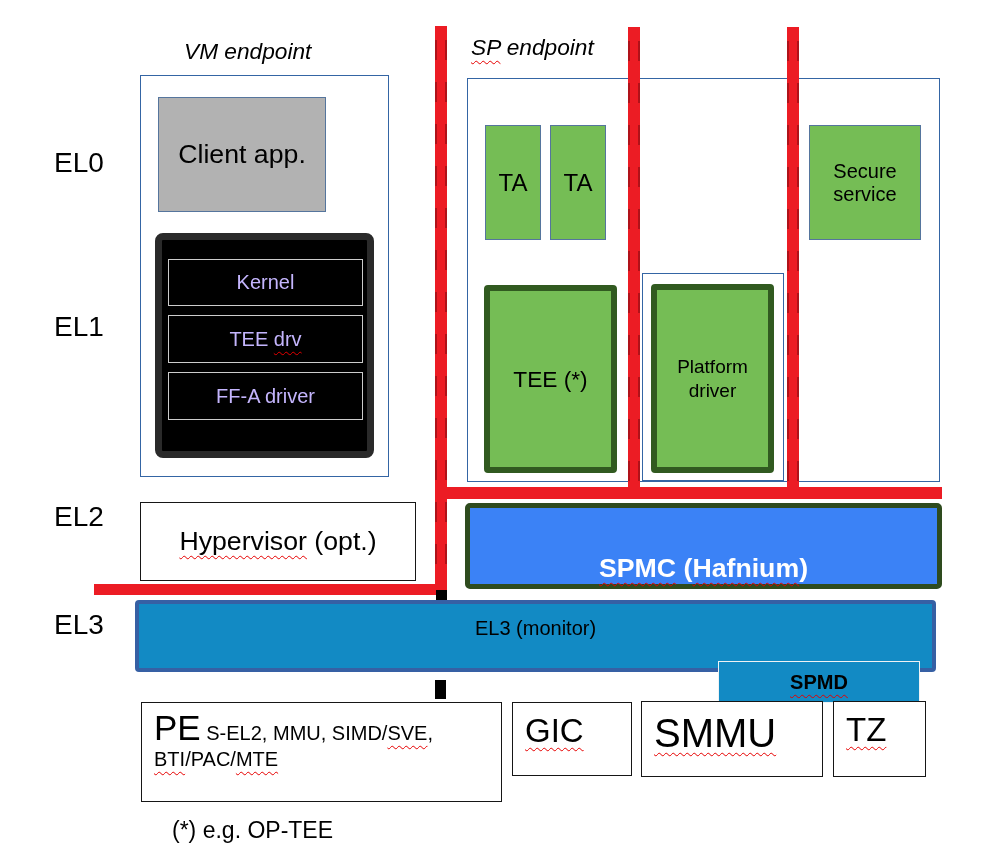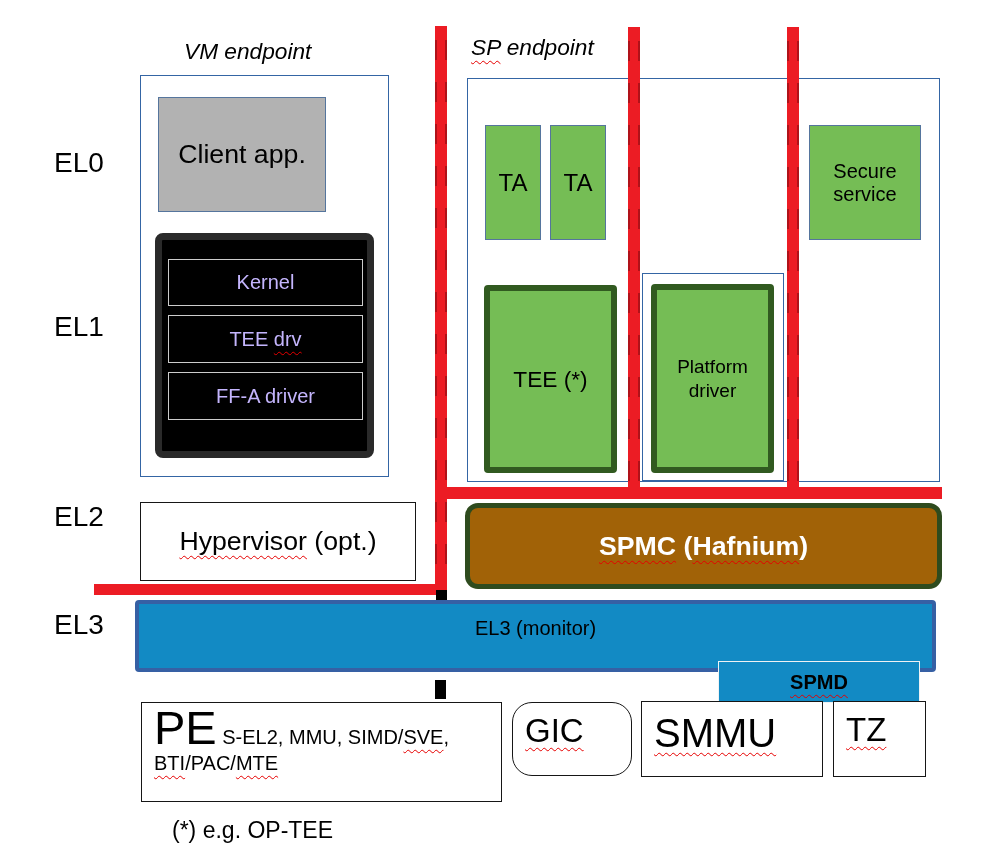--- a/index.html
+++ b/index.html
@@ -17,22 +17,22 @@
   
   .blue-outline{border:1.4px solid #3465a4;background:transparent;}
   .black-outline{border:1.4px solid #161616;background:#fff;}
 
   
   .client{background:#b2b2b2;border:1.4px solid #55759d;font-size:26.7px;}
   .green{background:#75bd55;border:1.4px solid #55759d;}
   .green-heavy{background:#75bd55;border:6px solid #315a20;border-radius:4px;}
   .stack{background:#000;border:7px solid #2a2a2a;border-radius:8px;}
   .stack-row{background:#000;border:1.5px solid #cccccc;color:#c4b5fd;font-size:20px;}
-  .spmc{background:#a16207;border:5px solid #2e4b1e;border-radius:13px;color:#fff;
-        font-weight:bold;font-size:26.7px;}
+  .spmc{background:#3b82f6;border:5px solid #2e4b1e;border-radius:5px;color:#fff;
+        font-weight:bold;font-size:26.7px;align-items:flex-end;}
   .el3box{background:#128ac4;border:4px solid #3660a4;border-radius:4px;}
   .spmd{background:#128ac4;border:1.5px solid #eef2f4;color:#000;font-weight:bold;font-size:20px;}
 
   
   .vline{background-color:#ec1c24;background-image:
       linear-gradient(to bottom,#b01219 0 20px,rgba(0,0,0,0) 20px 42px),
       linear-gradient(to bottom,#b01219 0 20px,rgba(0,0,0,0) 20px 42px);
     background-size:1.7px 42px,1.7px 42px;background-position:0 -28px,100% -28px;
     background-repeat:repeat-y,repeat-y;}
   .hline{background-color:#ec1c24;}
@@ -99,22 +99,22 @@
   <div class="abs vline" style="left:435px;top:26px;width:12px;height:569px;"></div>
   <div class="abs vline" style="left:628px;top:27px;width:12px;height:471px;"></div>
   <div class="abs vline" style="left:787px;top:27px;width:12px;height:471px;"></div>
   <div class="abs hline" style="left:436px;top:487px;width:506px;height:12px;"></div>
   <div class="abs hline" style="left:94px;top:584px;width:353px;height:11px;"></div>
 
   <div class="abs bdash" style="left:436px;top:590px;width:11px;height:10px;"></div>
   <div class="abs bdash" style="left:435px;top:680px;width:11px;height:19px;"></div>
 
   <div class="abs black-outline" style="left:141px;top:702px;width:361px;height:100px;padding:12px 12px 0;">
-    <div style="line-height:26px;"><span style="font-size:47px;margin-top:48px;">PE</span><span style="font-size:20px;">&nbsp;<span>S-EL2, MMU, SIMD/</span><span class="sq">SVE</span><span>,</span></span></div>
+    <div style="line-height:26px;"><span style="font-size:35px;margin-top:48px;">PE</span><span style="font-size:20px;">&nbsp;<span>S-EL2, MMU, SIMD/</span><span class="sq">SVE</span><span>,</span></span></div>
     <div style="font-size:20px;line-height:26px;margin-top:-2px;"><span class="sq">BTI</span><span>/PAC/</span><span class="sq">MTE</span></div>
   </div>
-  <div class="abs black-outline" style="left:512px;top:702px;width:120px;height:74px;padding:9px 12px;font-size:33px;border-radius:20px;"><span class="sq">GIC</span></div>
+  <div class="abs black-outline" style="left:512px;top:702px;width:120px;height:74px;padding:9px 12px;font-size:33px;"><span class="sq">GIC</span></div>
   <div class="abs black-outline" style="left:641px;top:701px;width:182px;height:76px;padding:9px 12px;font-size:40px;"><span class="sq">SMMU</span></div>
   <div class="abs black-outline" style="left:833px;top:701px;width:93px;height:76px;padding:9px 12px;font-size:33px;"><span class="sq">TZ</span></div>
 
   <div class="abs" style="left:172px;top:817px;font-size:23px;">(*) e.g. OP-TEE</div>
 
 </div>
 
 </body></html>

